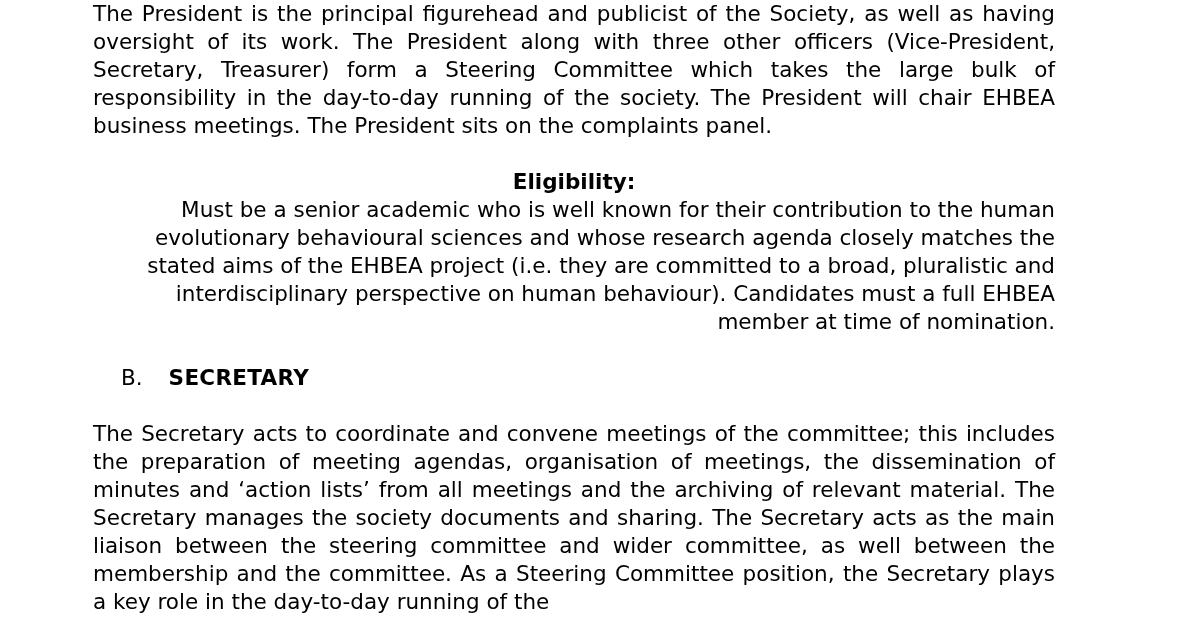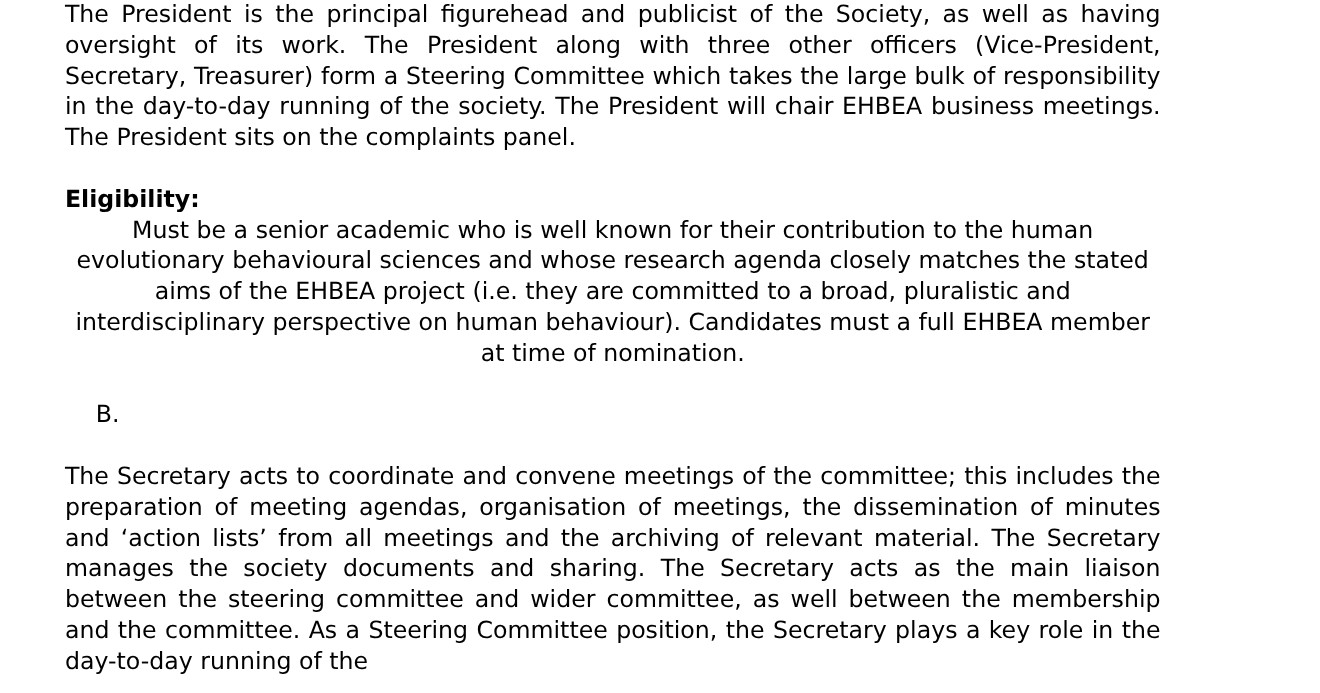--- a/index.html
+++ b/index.html
@@ -12,39 +12,40 @@
     height: 630px;
     overflow: hidden;
     font-family: "DejaVu Sans", sans-serif;
     color: #000000;
   }
   .page {
     position: relative;
     width: 1200px;
     height: 630px;
     box-sizing: border-box;
-    padding: 0 145px 0 59px;
+    padding: 0 145px 0 93px;
     overflow: hidden;
   }
   .para {
     font-size: 21.5px;
     line-height: 28px;
     margin: 0;
     text-align: justify;
     text-justify: inter-word;
   }
   .para.flush {
-    text-align: center;
+    text-align: right;
   }
   .spacer-28 { height: 28px; }
   .heading {
     font-size: 21.5px;
     line-height: 28px;
     font-weight: bold;
     margin: 0;
+    text-align: center;
   }
   .section-item {
     font-size: 21.5px;
     line-height: 28px;
     margin: 0;
     padding-left: 28px;
     display: flex;
     gap: 26px;
   }
   .section-item .letter {
@@ -68,20 +69,21 @@
   <div class="spacer-28"></div>
 
   <p class="heading">Eligibility:</p>
 
   <p class="para flush">Must be a senior academic who is well known for their contribution to the human evolutionary behavioural sciences and whose research agenda closely matches the stated aims of the EHBEA project (i.e. they are committed to a broad, pluralistic and interdisciplinary perspective on human behaviour). Candidates must a full EHBEA member at time of nomination.</p>
 
   <div class="spacer-28"></div>
 
   <div class="section-item">
     <span class="letter">B.</span>
+    <span class="title">SECRETARY</span>
   </div>
 
   <div class="spacer-28"></div>
 
 
   <p class="para">The Secretary acts to coordinate and convene meetings of the committee; this includes the preparation of meeting agendas, organisation of meetings, the dissemination of minutes and ‘action lists’ from all meetings and the archiving of relevant material. The Secretary manages the society documents and sharing. The Secretary acts as the main liaison between the steering committee and wider committee, as well between the membership and the committee. As a Steering Committee position, the Secretary plays a key role in the day-to-day running of the</p>
 
 </div>
 
 </body></html>

